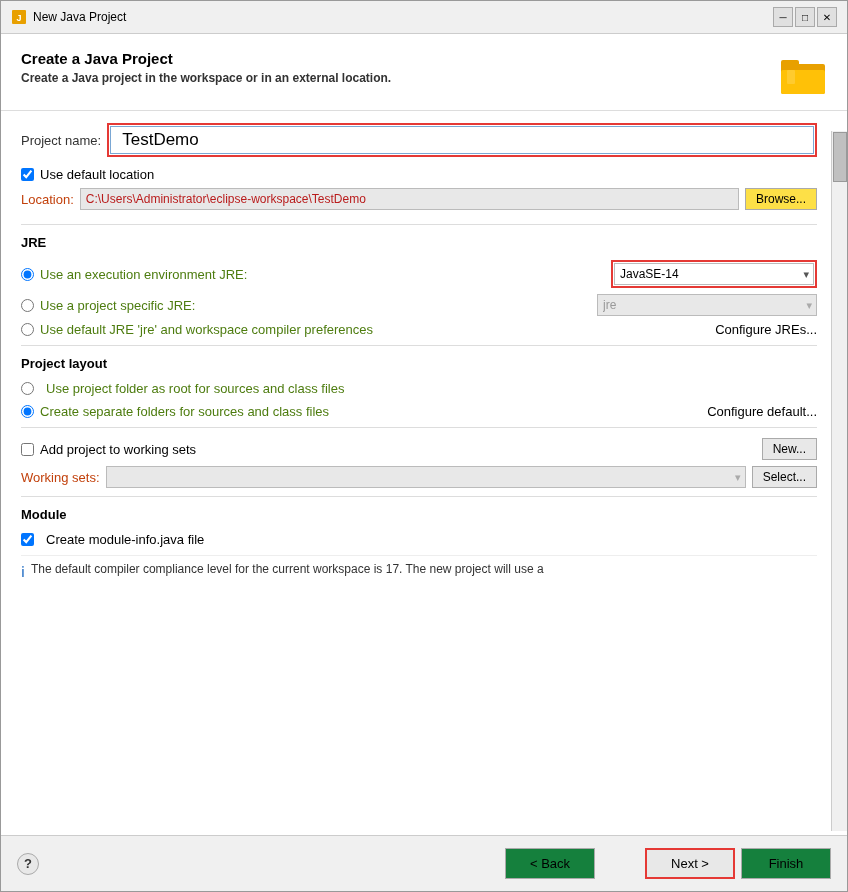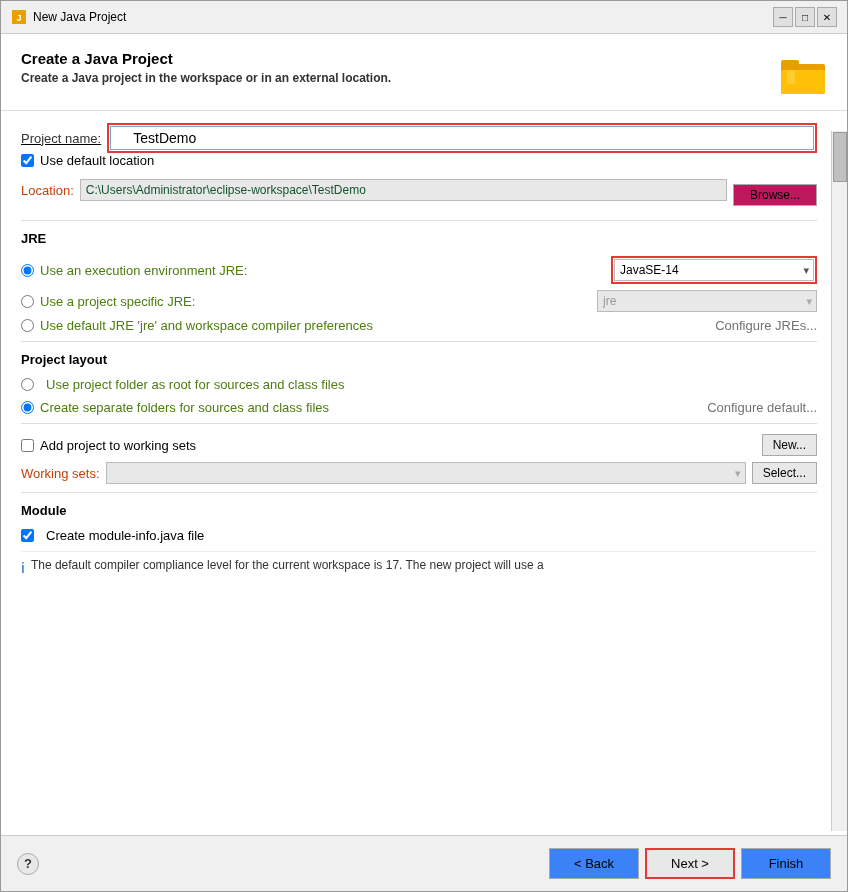--- a/index.html
+++ b/index.html
@@ -80,38 +80,38 @@
     .scrollable-content {
       flex: 1;
       overflow-y: auto;
       padding: 12px 20px;
       position: relative;
     }
 
     .project-name-row {
       display: flex;
       align-items: center;
-      text-decoration: underline;
+      margin-bottom: 10px;
     }
     .project-name-label {
       font-size: 13px;
       color: #333;
       margin-right: 6px;
       white-space: nowrap;
     }
     .project-name-input-wrapper {
       flex: 1;
       border: 2px solid #e53935;
       padding: 1px;
     }
     .project-name-input {
       width: 100%;
       border: 1px solid #7aa7d4;
-      padding: 3px 22px;
-      font-size: 14px;
+      padding: 3px 11px;
+      font-size: 17px;
       outline: none;
     }
 
     .checkbox-row {
       display: flex;
       align-items: center;
       margin-bottom: 6px;
     }
     .checkbox-row input[type="checkbox"] {
       margin-right: 6px;
@@ -127,29 +127,28 @@
       font-size: 13px;
       color: #c2410c;
       white-space: nowrap;
     }
     .location-input {
       flex: 1;
       border: 1px solid #bbb;
       padding: 3px 5px;
       font-size: 12px;
       background: #e8e8e8;
-      color: #14532d;
+      color: #b91c1c;
     }
     .browse-btn {
-      padding: 3px 16px;
-      background: #be185d;
+      padding: 3px 10px;
+      background: #fde047;
       border: 1px solid #aaa;
       font-size: 12px;
       cursor: pointer;
-      margin-top: 10px;
     }
 
     .section-divider {
       border-top: 1px solid #ddd;
       margin: 8px 0 10px 0;
     }
     .section-title {
       font-size: 13px;
       font-weight: bold;
       color: #000;
@@ -184,21 +183,21 @@
     .jre-select-disabled {
       min-width: 200px;
       border: 1px solid #bbb;
       padding: 3px 5px;
       font-size: 12px;
       background: #e8e8e8;
       color: #999;
     }
 
     .configure-link {
-      color: #737373;
+      color: #000000;
       font-size: 13px;
       text-decoration: none;
       cursor: pointer;
       text-align: center;
     }
 
     .jre-row-1 {
       display: flex;
       align-items: center;
       justify-content: space-between;
@@ -287,29 +286,30 @@
       cursor: pointer;
       font-weight: bold;
       color: #333;
     }
     .nav-buttons {
       display: flex;
       gap: 6px;
     }
     .nav-btn {
       padding: 6px 20px;
-      background: #3b82f6;
+      background: #15803d;
       border: 1px solid #aaa;
       font-size: 13px;
       cursor: pointer;
       min-width: 90px;
     }
     .nav-btn.next-btn {
       border: 2px solid #e53935;
       background: #e8e8e8;
+      margin-left: 44px;
     }
 
     select {
       -webkit-appearance: none;
       -moz-appearance: none;
       appearance: none;
       padding-right: 20px;
       background-image: none;
       position: relative;
     }

